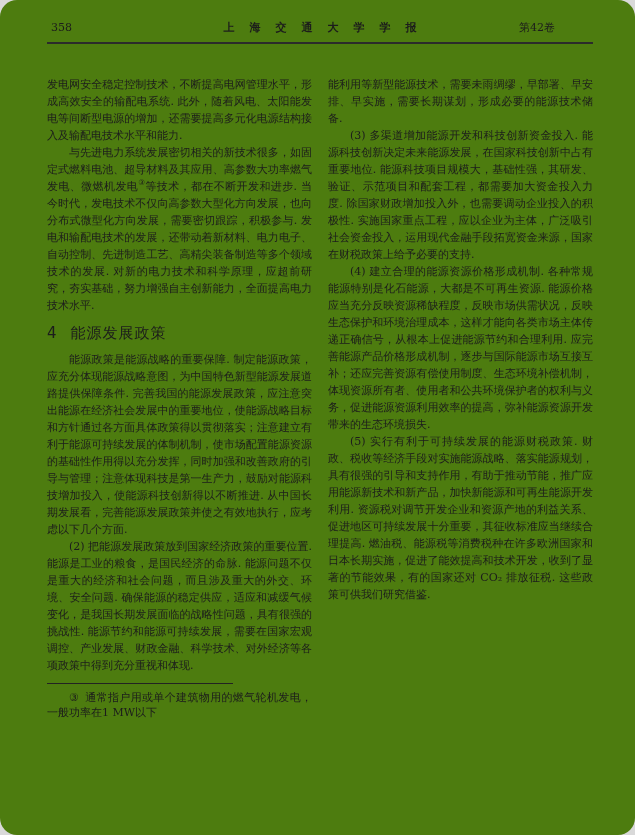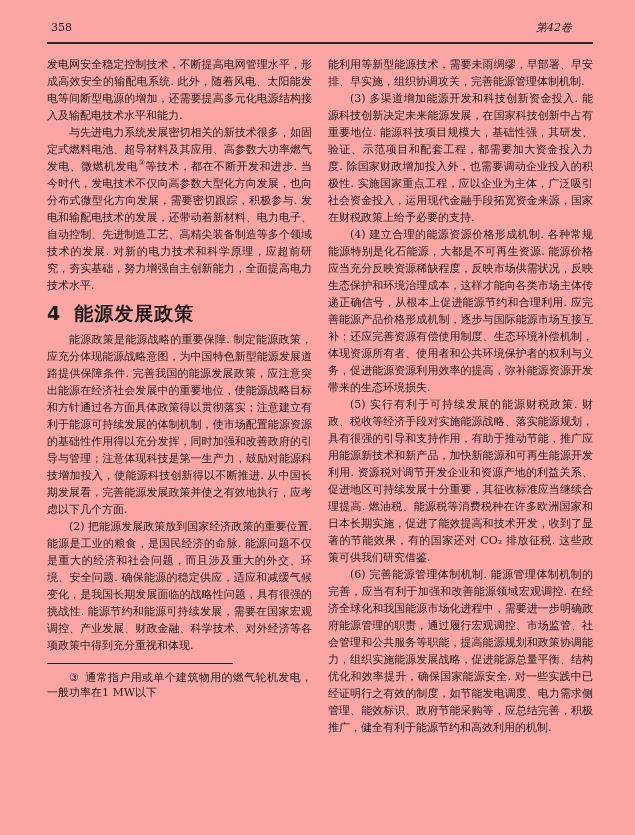--- a/index.html
+++ b/index.html
@@ -1,61 +1,63 @@
 <!DOCTYPE html>
 <html><head>
 <meta charset="utf-8">
 <style>
   html,body { margin:0; padding:0; background:#d9d9d9; }
   .page {
     position:relative;
     width:635px; height:835px;
     margin:0 auto;
-    background:#fca5a5;
+    background:#4d7c0f;
     color:#1c1c1c;
     box-sizing:border-box;
     padding:20px 42px 0 47px;
     font-family:"DejaVu Serif","Liberation Serif",serif;
     overflow:hidden;
+    border-radius:17px;
   }
   .page-header {
     display:flex;
     justify-content:space-between;
     align-items:baseline;
     font-size:11px;
     padding:0 4px 7px 4px;
     border-bottom:2px solid #2b2b2b;
   }
   .page-number { width:70px; text-align:left; }
-  .volume-label { width:70px; text-align:center;font-style:italic; }
+  .volume-label { width:70px; text-align:left; }
   .journal-title {
     flex:1; text-align:center;
     font-weight:bold;
     letter-spacing:15px;
     text-indent:15px;
     white-space:nowrap;
   }
   .columns {
     display:flex;
     gap:16px;
     margin-top:12px;
   }
   .col {
     flex:1;
     font-size:11px;
     line-height:17px;
     text-align:justify;
     text-justify:inter-character;
+    margin-top:20px;
   }
   .col p { margin:0; }
   .col p.ind { text-indent:2em; }
   .section-heading {
     font-family:"DejaVu Sans","Liberation Sans",sans-serif;
-    font-size:19px;
-    font-weight:bold;
+    font-size:15px;
+    font-weight:normal;
     margin:11px 0 9px 0;
     letter-spacing:1px;
   }
   .section-heading .sec-num { margin-right:14px; letter-spacing:0; }
   sup.ref { font-size:7.5px; line-height:0; vertical-align:super; }
   .footnote { margin-top:9px; }
   .fn-rule {
     width:186px;
     border:none;
     border-top:1.5px solid #222;
@@ -69,20 +71,21 @@
   }
   .fn-text .fn-marker { margin-right:6px; }
 </style>
 </head>
 <body>
 
 <div class="page">
 
   <div class="page-header">
     <span class="page-number">358</span>
+    <span class="journal-title">上海交通大学学报</span>
     <span class="volume-label">第42卷</span>
   </div>
 
   <div class="columns">
 
     <div class="col">
       <p>发电网安全稳定控制技术，不断提高电网管理水平，形成高效安全的输配电系统. 此外，随着风电、太阳能发电等间断型电源的增加，还需要提高多元化电源结构接入及输配电技术水平和能力.</p>
       <p class="ind"><span>与先进电力系统发展密切相关的新技术很多，如固定式燃料电池、超导材料及其应用、高参数大功率燃气发电、微燃机发电</span><sup class="ref">③</sup><span>等技术，都在不断开发和进步. 当今时代，发电技术不仅向高参数大型化方向发展，也向分布式微型化方向发展，需要密切跟踪，积极参与. 发电和输配电技术的发展，还带动着新材料、电力电子、自动控制、先进制造工艺、高精尖装备制造等多个领域技术的发展. 对新的电力技术和科学原理，应超前研究，夯实基础，努力增强自主创新能力，全面提高电力技术水平.</span></p>
 
       <h2 class="section-heading"><span class="sec-num">4</span><span>能源发展政策</span></h2>
@@ -90,21 +93,20 @@
       <p class="ind">能源政策是能源战略的重要保障. 制定能源政策，应充分体现能源战略意图，为中国特色新型能源发展道路提供保障条件. 完善我国的能源发展政策，应注意突出能源在经济社会发展中的重要地位，使能源战略目标和方针通过各方面具体政策得以贯彻落实；注意建立有利于能源可持续发展的体制机制，使市场配置能源资源的基础性作用得以充分发挥，同时加强和改善政府的引导与管理；注意体现科技是第一生产力，鼓励对能源科技增加投入，使能源科技创新得以不断推进. 从中国长期发展看，完善能源发展政策并使之有效地执行，应考虑以下几个方面.</p>
       <p class="ind">(2) 把能源发展政策放到国家经济政策的重要位置. 能源是工业的粮食，是国民经济的命脉. 能源问题不仅是重大的经济和社会问题，而且涉及重大的外交、环境、安全问题. 确保能源的稳定供应，适应和减缓气候变化，是我国长期发展面临的战略性问题，具有很强的挑战性. 能源节约和能源可持续发展，需要在国家宏观调控、产业发展、财政金融、科学技术、对外经济等各项政策中得到充分重视和体现.</p>
 
       <div class="footnote">
         <hr class="fn-rule">
         <p class="fn-text"><span class="fn-marker">③</span><span>通常指户用或单个建筑物用的燃气轮机发电，一般功率在1 MW以下</span></p>
       </div>
     </div>
 
     <div class="col">
-      <p>能利用等新型能源技术，需要未雨绸缪，早部署、早安排、早实施，组织协调攻关，完善能源管理体制机制.</p>
+      <p>能利用等新型能源技术，需要未雨绸缪，早部署、早安排、早实施，需要长期谋划，形成必要的能源技术储备.</p>
       <p class="ind">(3) 多渠道增加能源开发和科技创新资金投入. 能源科技创新决定未来能源发展，在国家科技创新中占有重要地位. 能源科技项目规模大，基础性强，其研发、验证、示范项目和配套工程，都需要加大资金投入力度. 除国家财政增加投入外，也需要调动企业投入的积极性. 实施国家重点工程，应以企业为主体，广泛吸引社会资金投入，运用现代金融手段拓宽资金来源，国家在财税政策上给予必要的支持.</p>
       <p class="ind">(4) 建立合理的能源资源价格形成机制. 各种常规能源特别是化石能源，大都是不可再生资源. 能源价格应当充分反映资源稀缺程度，反映市场供需状况，反映生态保护和环境治理成本，这样才能向各类市场主体传递正确信号，从根本上促进能源节约和合理利用. 应完善能源产品价格形成机制，逐步与国际能源市场互接互补；还应完善资源有偿使用制度、生态环境补偿机制，体现资源所有者、使用者和公共环境保护者的权利与义务，促进能源资源利用效率的提高，弥补能源资源开发带来的生态环境损失.</p>
       <p class="ind">(5) 实行有利于可持续发展的能源财税政策. 财政、税收等经济手段对实施能源战略、落实能源规划，具有很强的引导和支持作用，有助于推动节能，推广应用能源新技术和新产品，加快新能源和可再生能源开发利用. 资源税对调节开发企业和资源产地的利益关系、促进地区可持续发展十分重要，其征收标准应当继续合理提高. 燃油税、能源税等消费税种在许多欧洲国家和日本长期实施，促进了能效提高和技术开发，收到了显著的节能效果，有的国家还对 CO₂ 排放征税. 这些政策可供我们研究借鉴.</p>
-      <p class="ind">(6) 完善能源管理体制机制. 能源管理体制机制的完善，应当有利于加强和改善能源领域宏观调控. 在经济全球化和我国能源市场化进程中，需要进一步明确政府能源管理的职责，通过履行宏观调控、市场监管、社会管理和公共服务等职能，提高能源规划和政策协调能力，组织实施能源发展战略，促进能源总量平衡、结构优化和效率提升，确保国家能源安全. 对一些实践中已经证明行之有效的制度，如节能发电调度、电力需求侧管理、能效标识、政府节能采购等，应总结完善，积极推广，健全有利于能源节约和高效利用的机制.</p>
     </div>
 
   </div>
 </div>
 
 </body></html>

